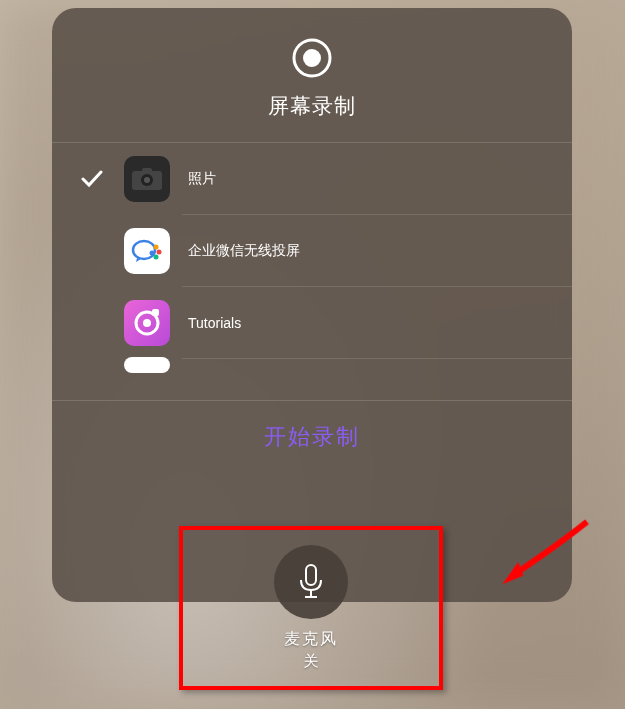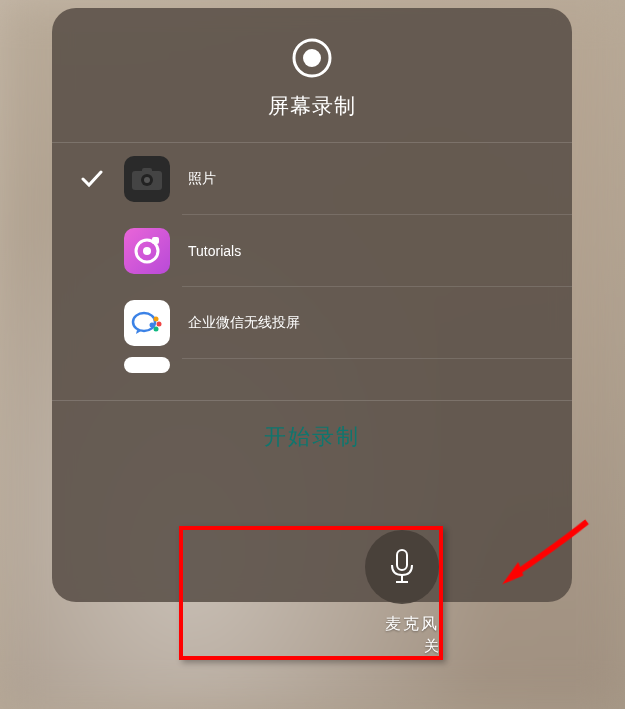--- a/index.html
+++ b/index.html
@@ -131,38 +131,38 @@
     
     .partial-item {
       height: 42px;
     }
     
     .start-button {
       height: 72px;
       display: flex;
       align-items: center;
       justify-content: center;
-      color: #0f766e;
+      color: #8b5cf6;
       font-size: 22px;
       font-weight: 400;
       letter-spacing: 2px;
       cursor: pointer;
     }
     
     .mic-section {
       position: absolute;
       top: 526px;
       left: 179px;
       width: 264px;
-      height: 134px;
+      height: 164px;
       border: 4px solid #ff0000;
       box-shadow: 3px 3px 6px rgba(0,0,0,0.3);
       display: flex;
       flex-direction: column;
-      align-items: flex-end;
+      align-items: center;
       justify-content: center;
     }
     
     .mic-button {
       width: 74px;
       height: 74px;
       border-radius: 50%;
       background: rgba(70, 62, 55, 0.9);
       display: flex;
       align-items: center;
@@ -218,47 +218,47 @@
       </div>
       <div class="app-icon icon-photos">
         <svg width="32" height="24" viewBox="0 0 32 24">
           <rect x="1" y="4" width="30" height="19" rx="3" fill="#444"></rect>
           <rect x="11" y="1" width="10" height="5" rx="2" fill="#444"></rect>
           <circle cx="16" cy="13" r="6" fill="#222"></circle>
           <circle cx="16" cy="13" r="3" fill="#555"></circle>
         </svg>
       </div>
       <div class="app-name">照片</div>
-    </div>
-
-    <div class="app-item">
-      <div class="checkmark"></div>
-      <div class="app-icon icon-tutorials">
-        <svg width="32" height="32" viewBox="0 0 32 32">
-          <circle cx="16" cy="16" r="11" fill="none" stroke="#fff" stroke-width="3"></circle>
-          <circle cx="16" cy="16" r="4" fill="#fff"></circle>
-          <rect x="21" y="2" width="7" height="7" rx="2" fill="#fff"></rect>
-        </svg>
-      </div>
-      <div class="app-name">Tutorials</div>
     </div>
 
     <div class="app-item">
       <div class="checkmark"></div>
       <div class="app-icon icon-wecom">
         <svg width="34" height="34" viewBox="0 0 34 34">
           <ellipse cx="14" cy="16" rx="11" ry="9" fill="none" stroke="#3b82e6" stroke-width="2.5"></ellipse>
           <path d="M7 24 L6 28 L11 25" fill="#3b82e6"></path>
           <circle cx="26" cy="13" r="2.5" fill="#f59e0b"></circle>
           <circle cx="29" cy="18" r="2.5" fill="#ef4444"></circle>
           <circle cx="26" cy="23" r="2.5" fill="#10b981"></circle>
           <circle cx="22" cy="19" r="2.5" fill="#3b82e6"></circle>
         </svg>
       </div>
       <div class="app-name">企业微信无线投屏</div>
+    </div>
+
+    <div class="app-item">
+      <div class="checkmark"></div>
+      <div class="app-icon icon-tutorials">
+        <svg width="32" height="32" viewBox="0 0 32 32">
+          <circle cx="16" cy="16" r="11" fill="none" stroke="#fff" stroke-width="3"></circle>
+          <circle cx="16" cy="16" r="4" fill="#fff"></circle>
+          <rect x="21" y="2" width="7" height="7" rx="2" fill="#fff"></rect>
+        </svg>
+      </div>
+      <div class="app-name">Tutorials</div>
     </div>
 
     <div class="app-item partial-item">
       <div class="checkmark"></div>
       <div class="app-icon icon-partial"></div>
     </div>
   </div>
 
   <div class="start-button">开始录制</div>
 </div>

